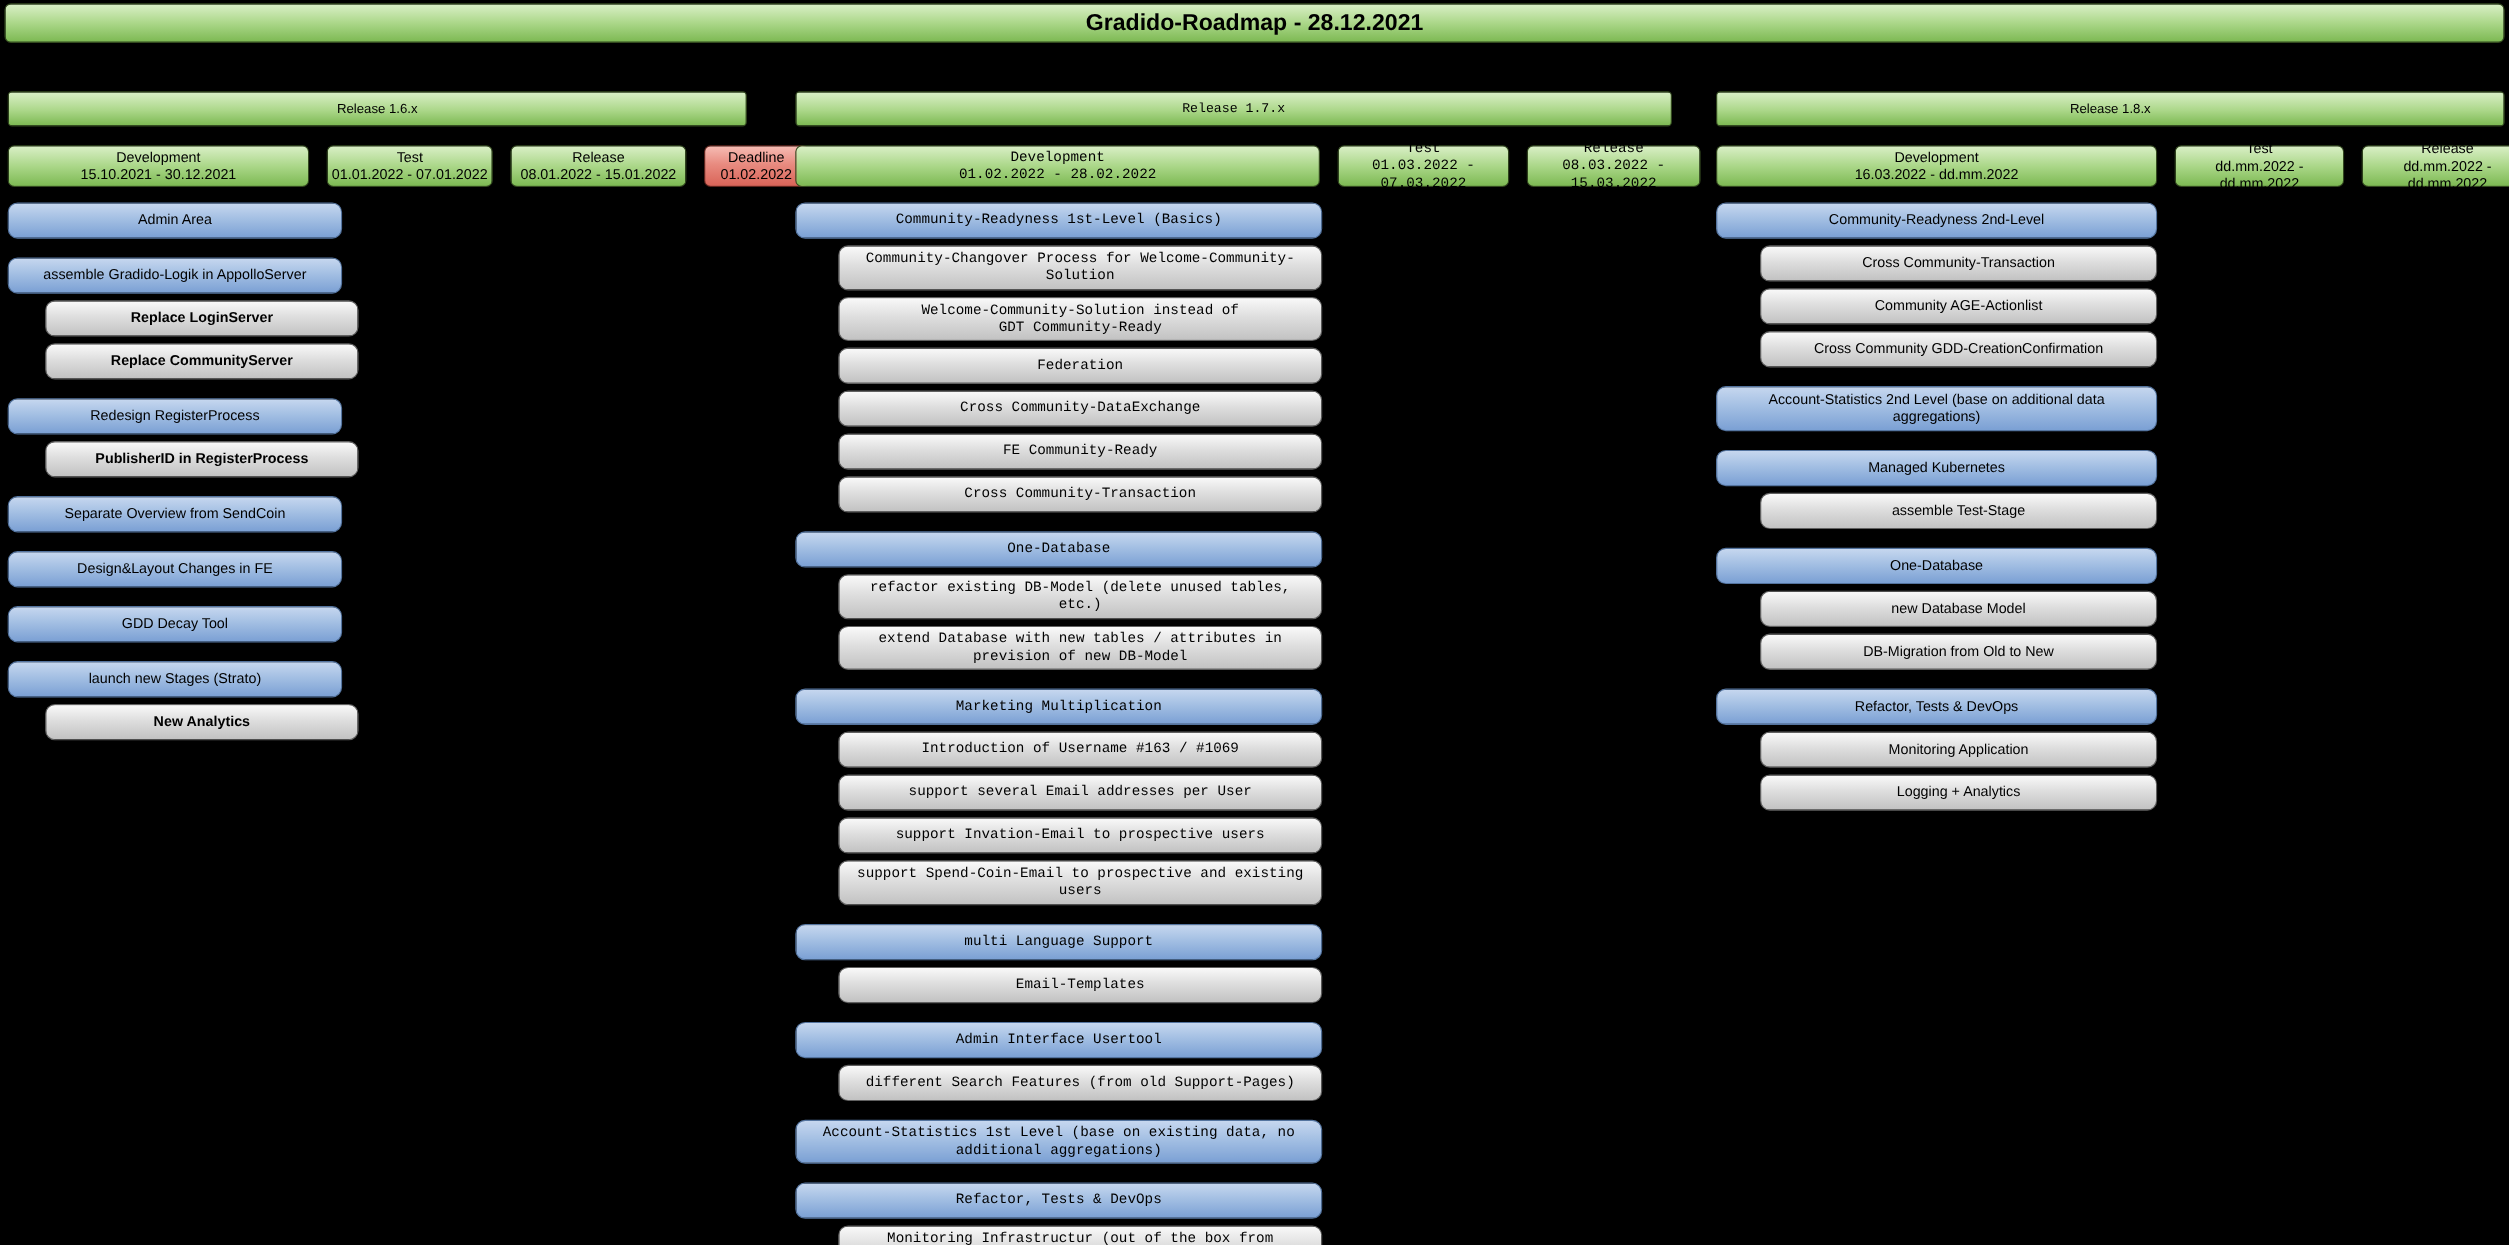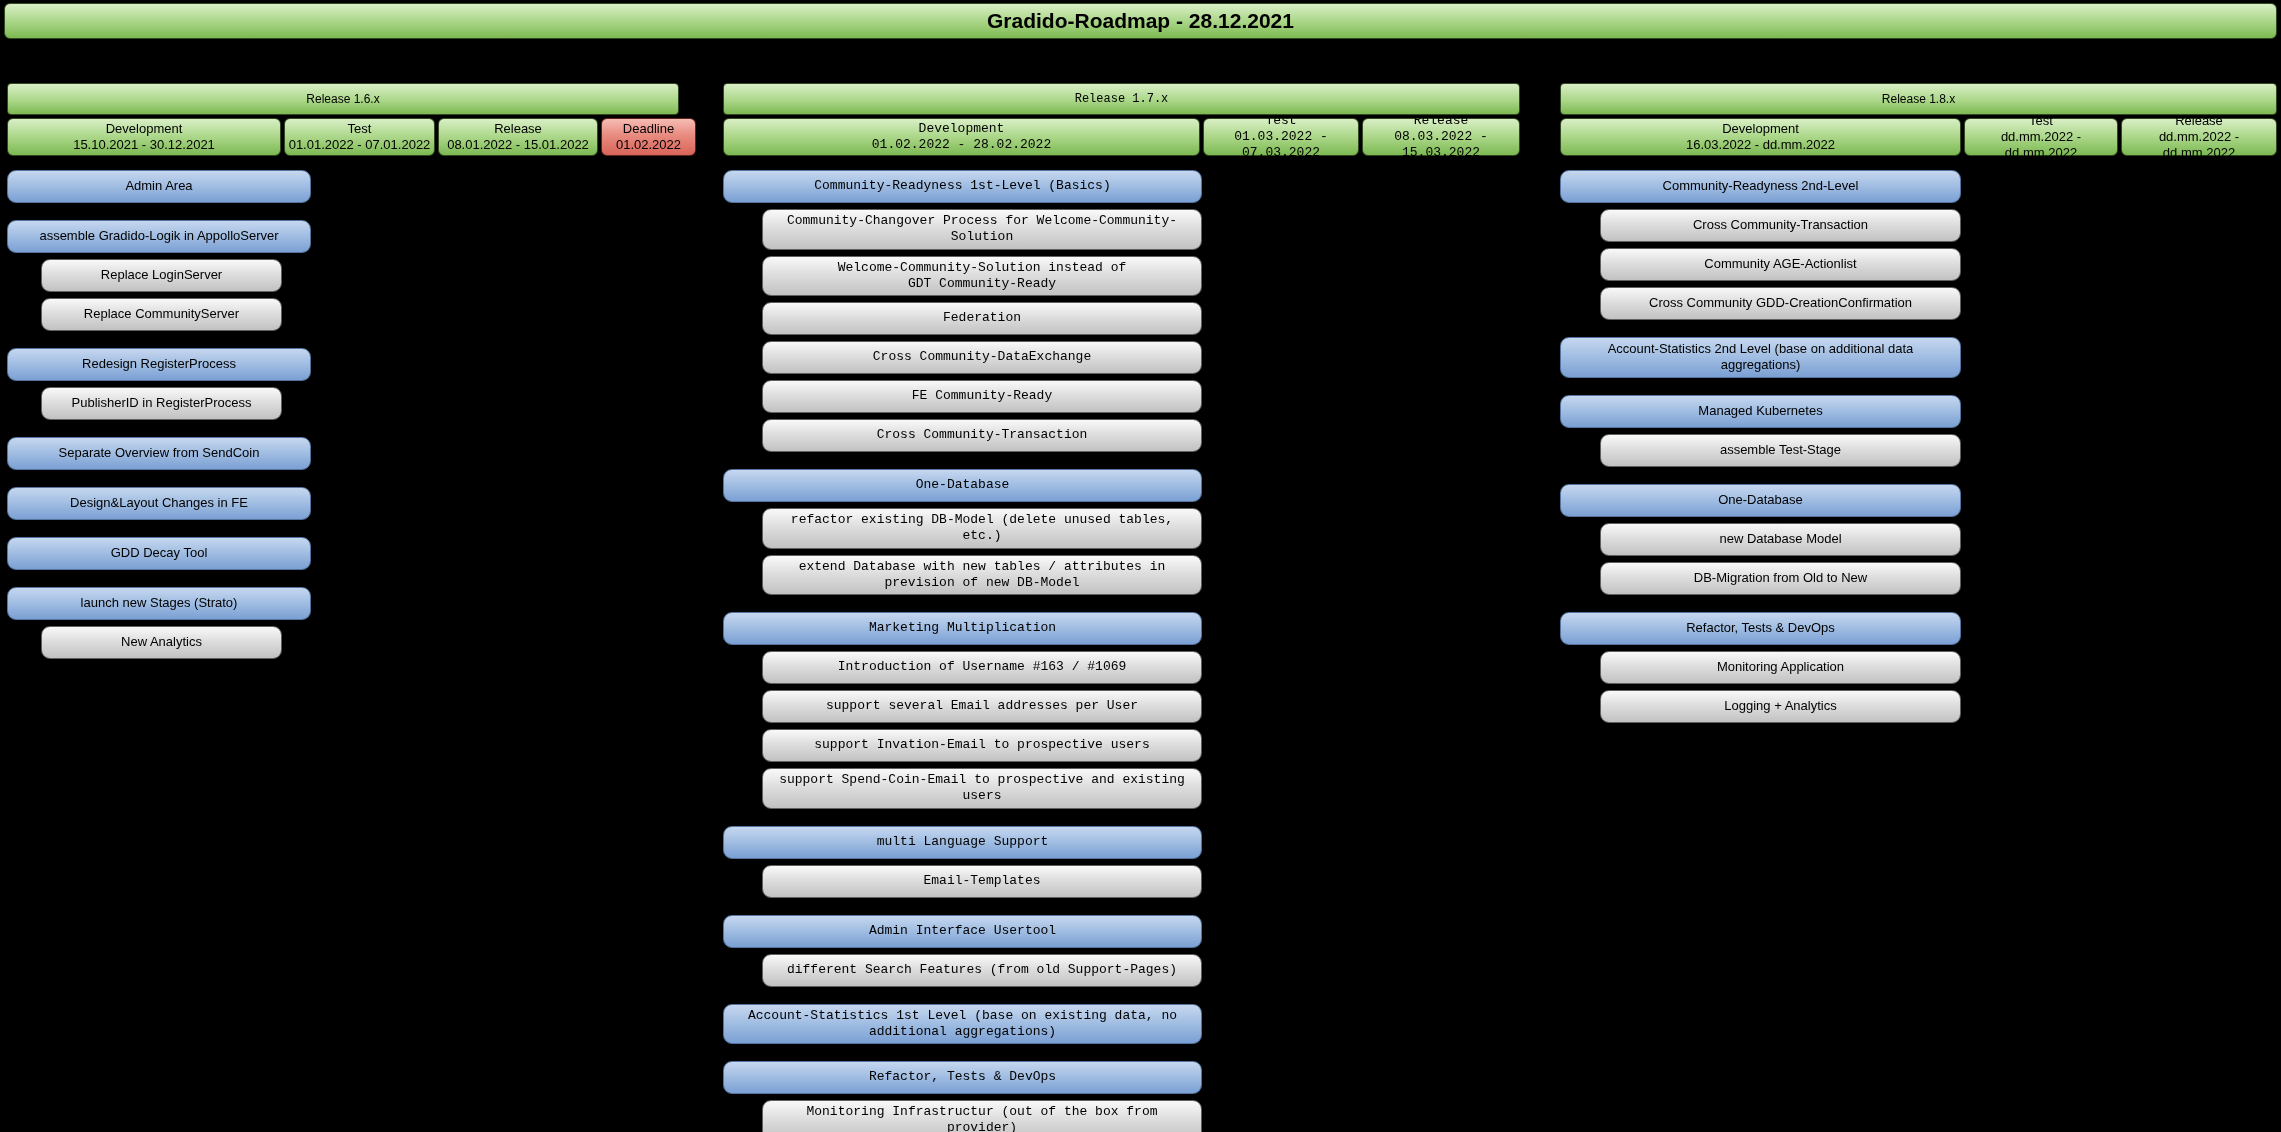--- a/index.html
+++ b/index.html
@@ -29,21 +29,21 @@
 
   .release-bar {
     height: 32px; width: 100%;
     border-radius: 4px;
     border: 1px solid var(--green-border);
     background: linear-gradient(180deg, var(--green-top) 0%, var(--green-mid) 55%, var(--green-bottom) 100%);
     display: flex; align-items: center; justify-content: center;
     font-size: 12px; line-height: 15px;
   }
 
-  .phase-row { display: flex; gap: 3px; margin-top: 3px; }
+  .phase-row { display: flex; gap: 16px; margin-top: 17px; }
   .phase {
     flex: 0 0 auto; height: 38px;
     border-radius: 6px;
     border: 1px solid var(--green-border);
     background: linear-gradient(180deg, var(--green-top) 0%, var(--green-mid) 50%, var(--green-bottom) 100%);
     display: flex; flex-direction: column; align-items: center; justify-content: center;
     font-size: 13px; line-height: 16px; text-align: center;
   }
   .phase.deadline {
     border: 1px solid var(--red-border);
@@ -76,21 +76,21 @@
     background: linear-gradient(180deg, var(--blue-top) 0%, var(--blue-mid) 45%, var(--blue-bottom) 100%);
   }
   .task.sub {
     margin-top: 6px;
     border: 1px solid var(--gray-border);
     background: linear-gradient(180deg, var(--gray-top) 0%, var(--gray-mid) 45%, var(--gray-bottom) 100%);
   }
   .task:first-child { margin-top: 0; }
 
   .col0 .task.parent { width: 304px; }
-  .col0 .task.sub    { width: 241px; margin-left: 34px; }
+  .col0 .task.sub    { width: 285px; margin-left: 34px; font-weight: bold; }
   .col1 .task.parent { width: 479px; }
   .col1 .task.sub    { width: 440px; margin-left: 39px; }
   .col2 .task.parent { width: 401px; }
   .col2 .task.sub    { width: 361px; margin-left: 40px; }
 </style>
 </head>
 <body style="background: rgb(0, 0, 0);">
 
 <div id="canvas">
 

